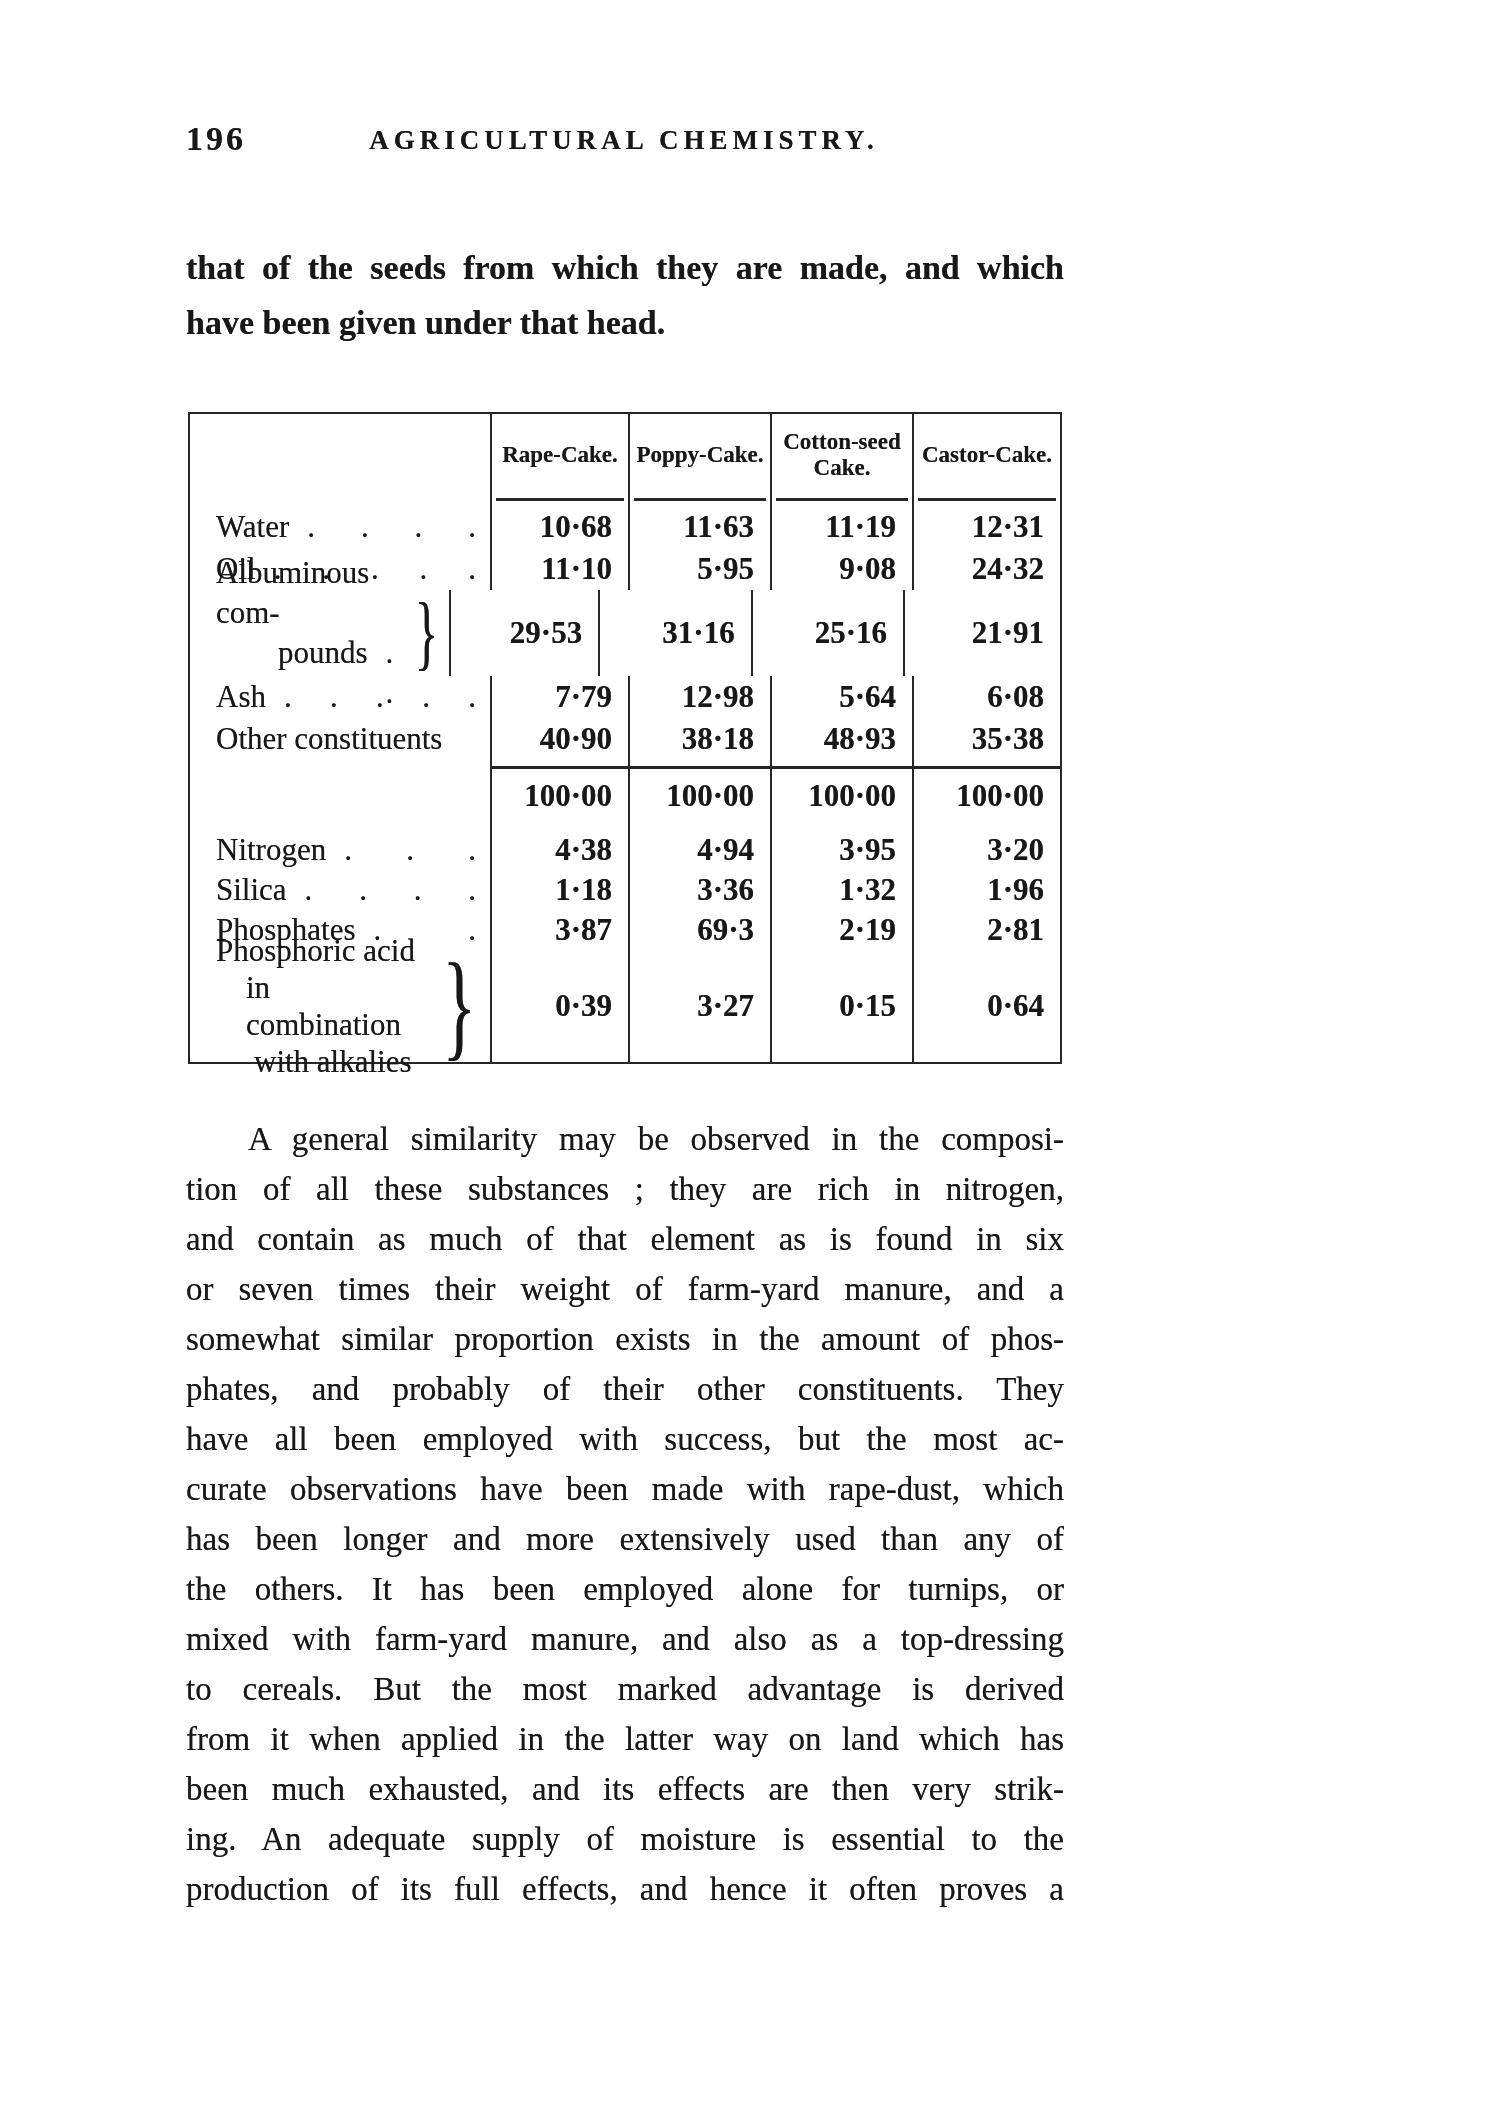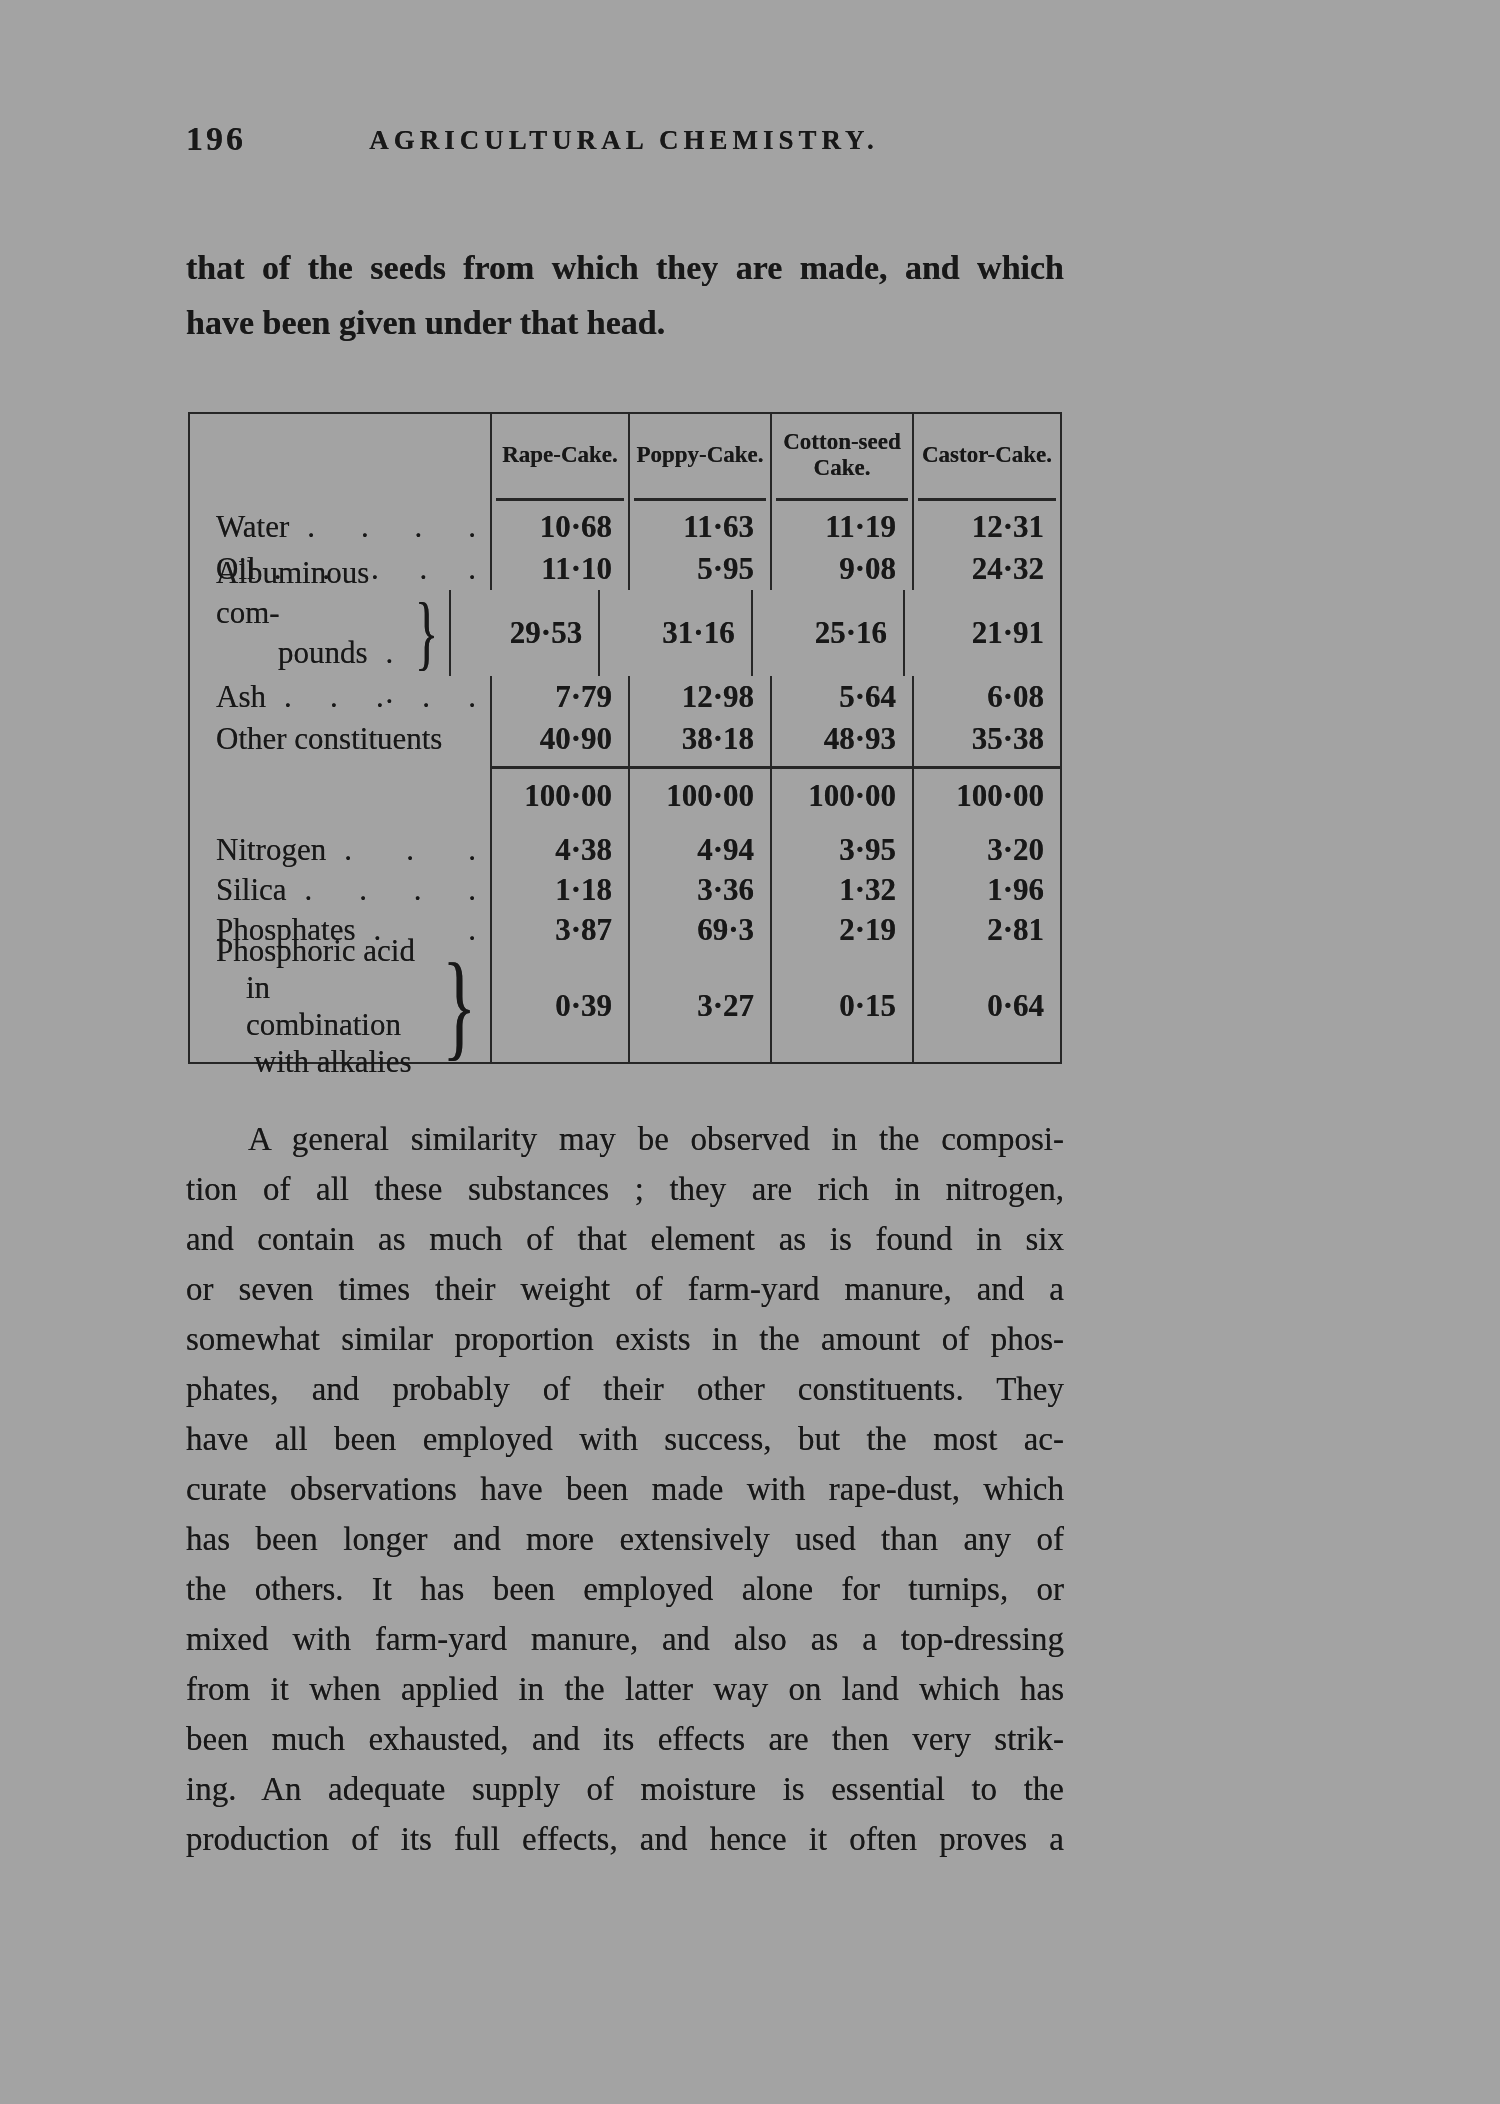--- a/index.html
+++ b/index.html
@@ -1,20 +1,20 @@
 <!DOCTYPE html>
 <html><head>
 <meta charset="utf-8">
 <style>
   html,body { margin:0; padding:0; background:#e8e8e4; }
   .page {
     position:relative;
     width:1500px; height:2104px;
     margin:0 auto;
-    background:#a3a3a3;
+    background:#ffffff;
     font-family:"Liberation Serif","DejaVu Serif",serif;
     color:#181818;
     overflow:hidden;
   }
   .ink { text-shadow:0 0 0.6px rgba(10,10,10,0.65); }
 
   
   .running-head { position:absolute; left:186px; top:120px; width:876px; height:44px; }
   .page-num { position:absolute; left:0; top:0; font-size:34px; font-weight:bold; letter-spacing:3px; }
   .head-title { display:block; text-align:center; font-size:27px; font-weight:bold; letter-spacing:5px; padding-top:5px; }
@@ -248,19 +248,20 @@
     <div class="just">tion of all these substances ; they are rich in nitrogen,</div>
     <div class="just">and contain as much of that element as is found in six</div>
     <div class="just">or seven times their weight of farm-yard manure, and a</div>
     <div class="just">somewhat similar proportion exists in the amount of phos-</div>
     <div class="just">phates, and probably of their other constituents. They</div>
     <div class="just">have all been employed with success, but the most ac-</div>
     <div class="just">curate observations have been made with rape-dust, which</div>
     <div class="just">has been longer and more extensively used than any of</div>
     <div class="just">the others. It has been employed alone for turnips, or</div>
     <div class="just">mixed with farm-yard manure, and also as a top-dressing</div>
+    <div class="just">to cereals. But the most marked advantage is derived</div>
     <div class="just">from it when applied in the latter way on land which has</div>
     <div class="just">been much exhausted, and its effects are then very strik-</div>
     <div class="just">ing. An adequate supply of moisture is essential to the</div>
     <div class="just">production of its full effects, and hence it often proves a</div>
   </div>
 
 </div>
 
 </body></html>

